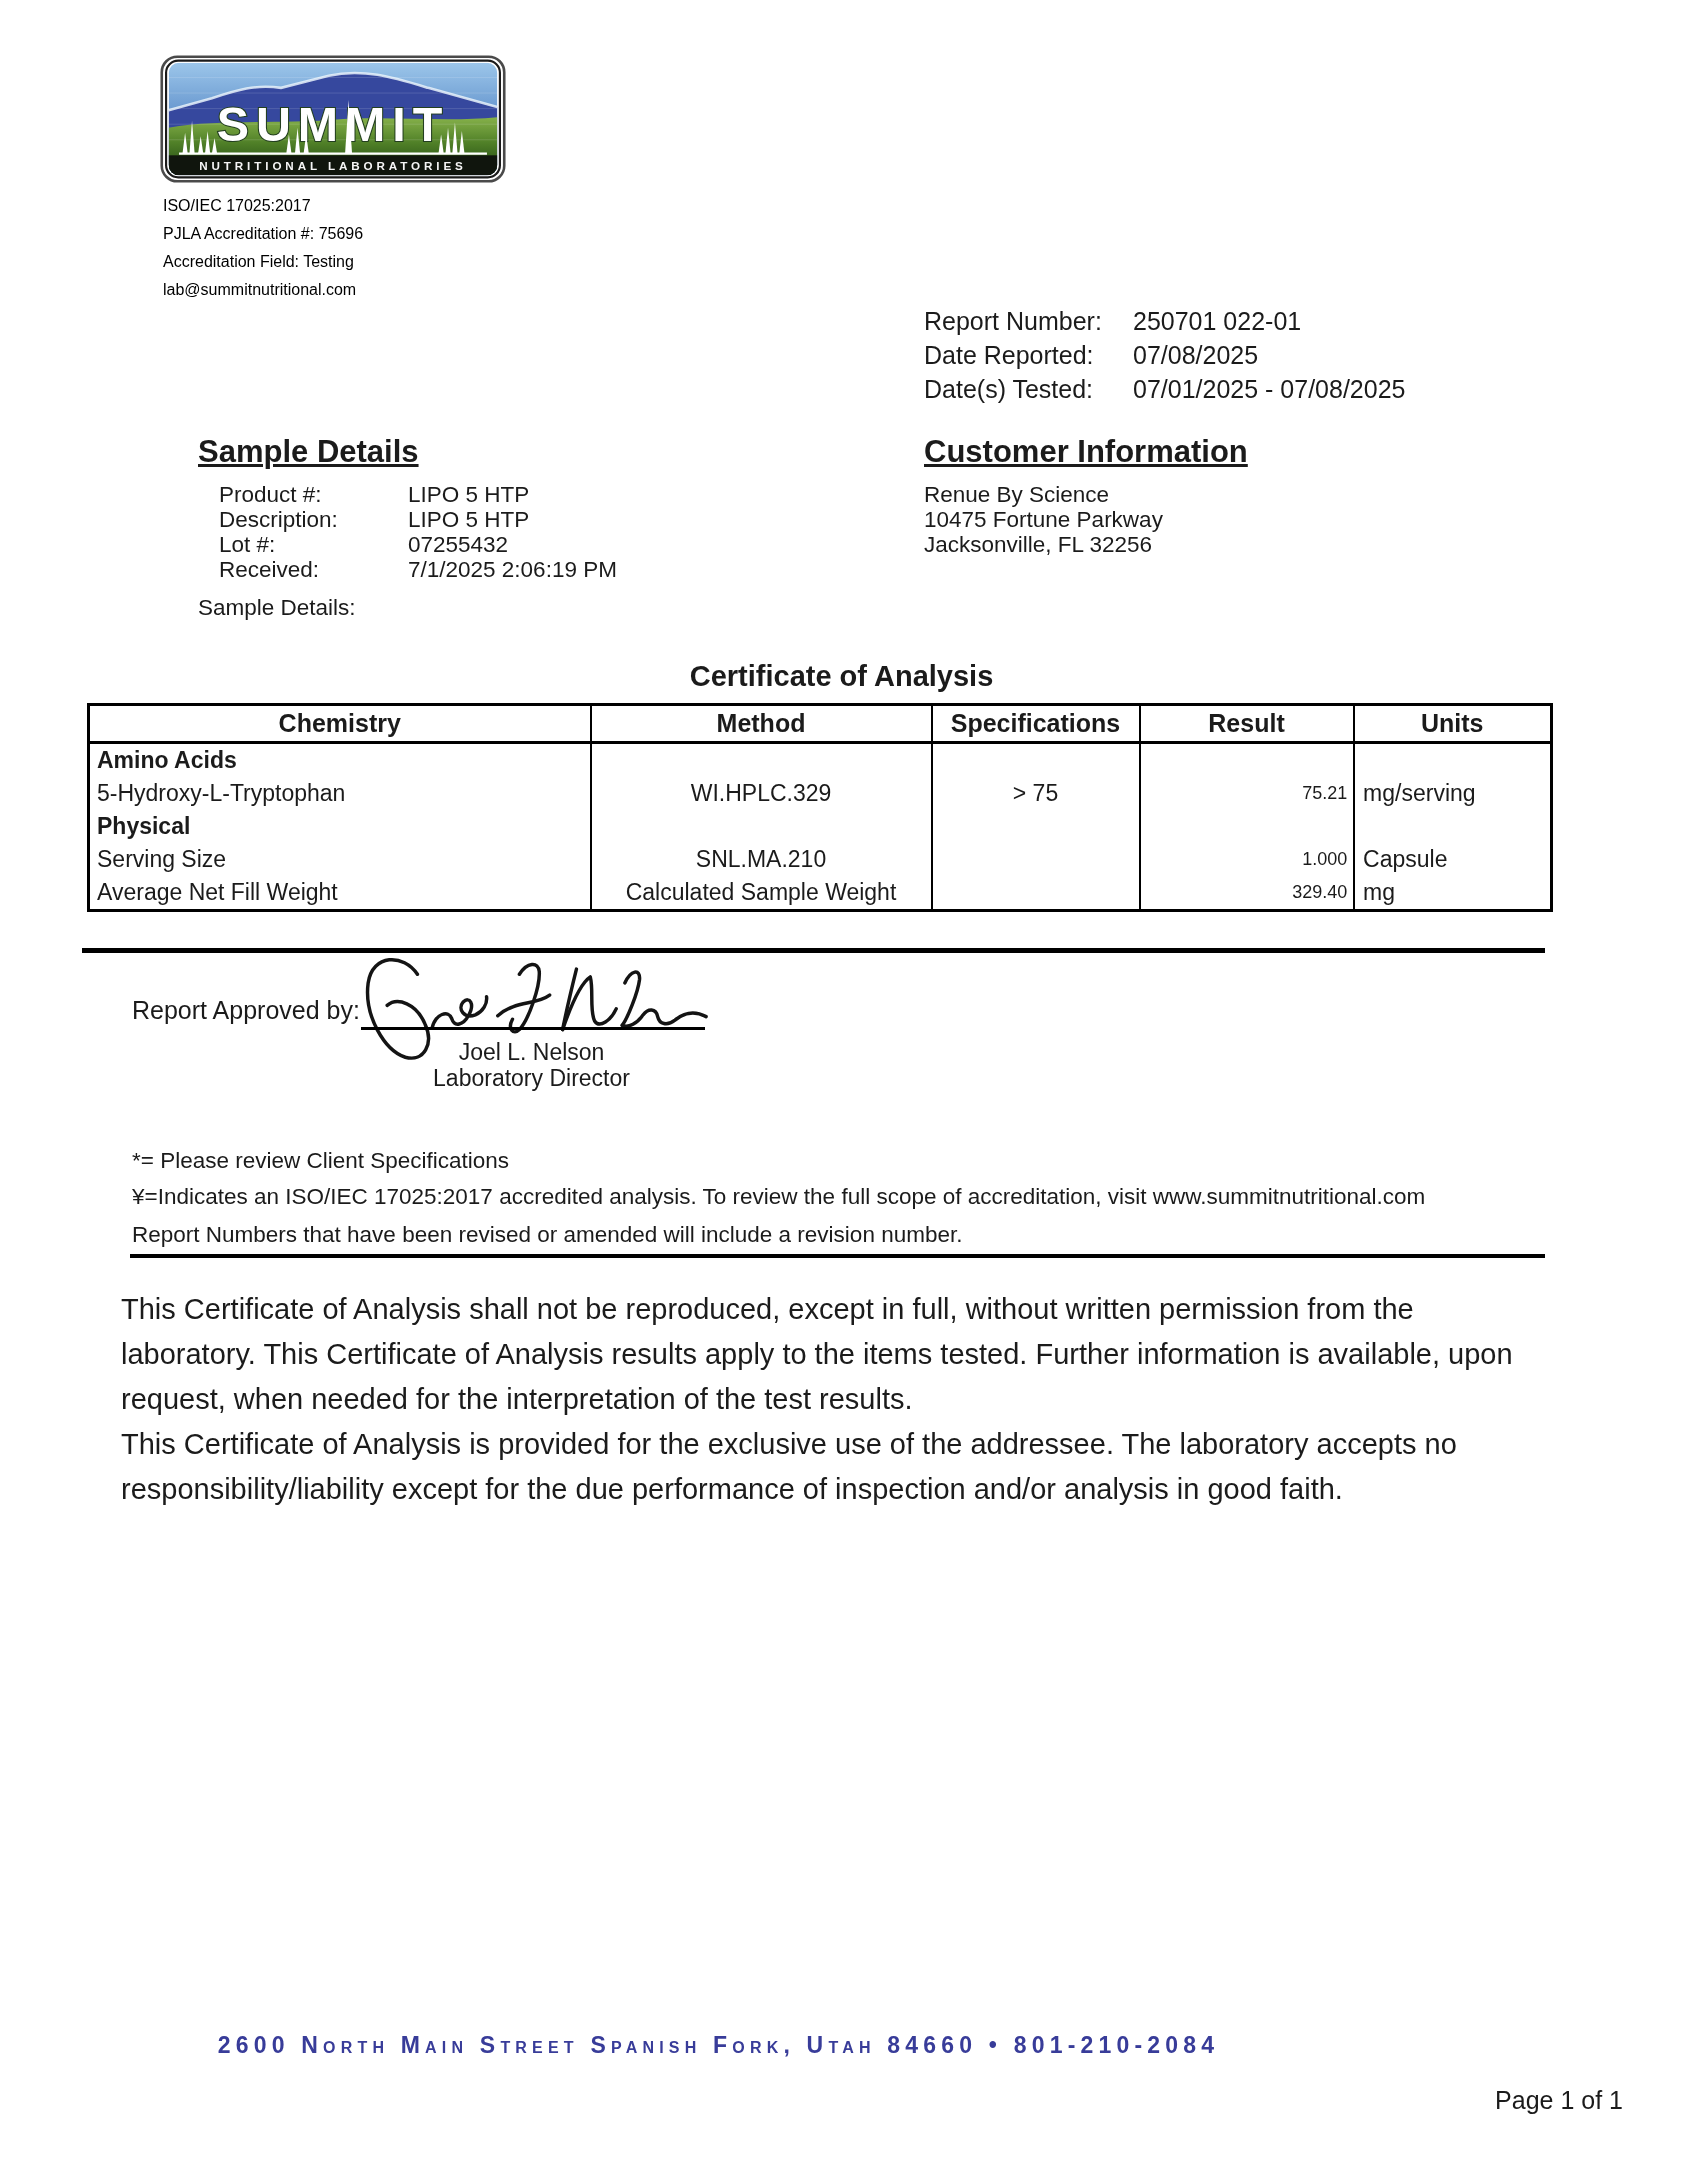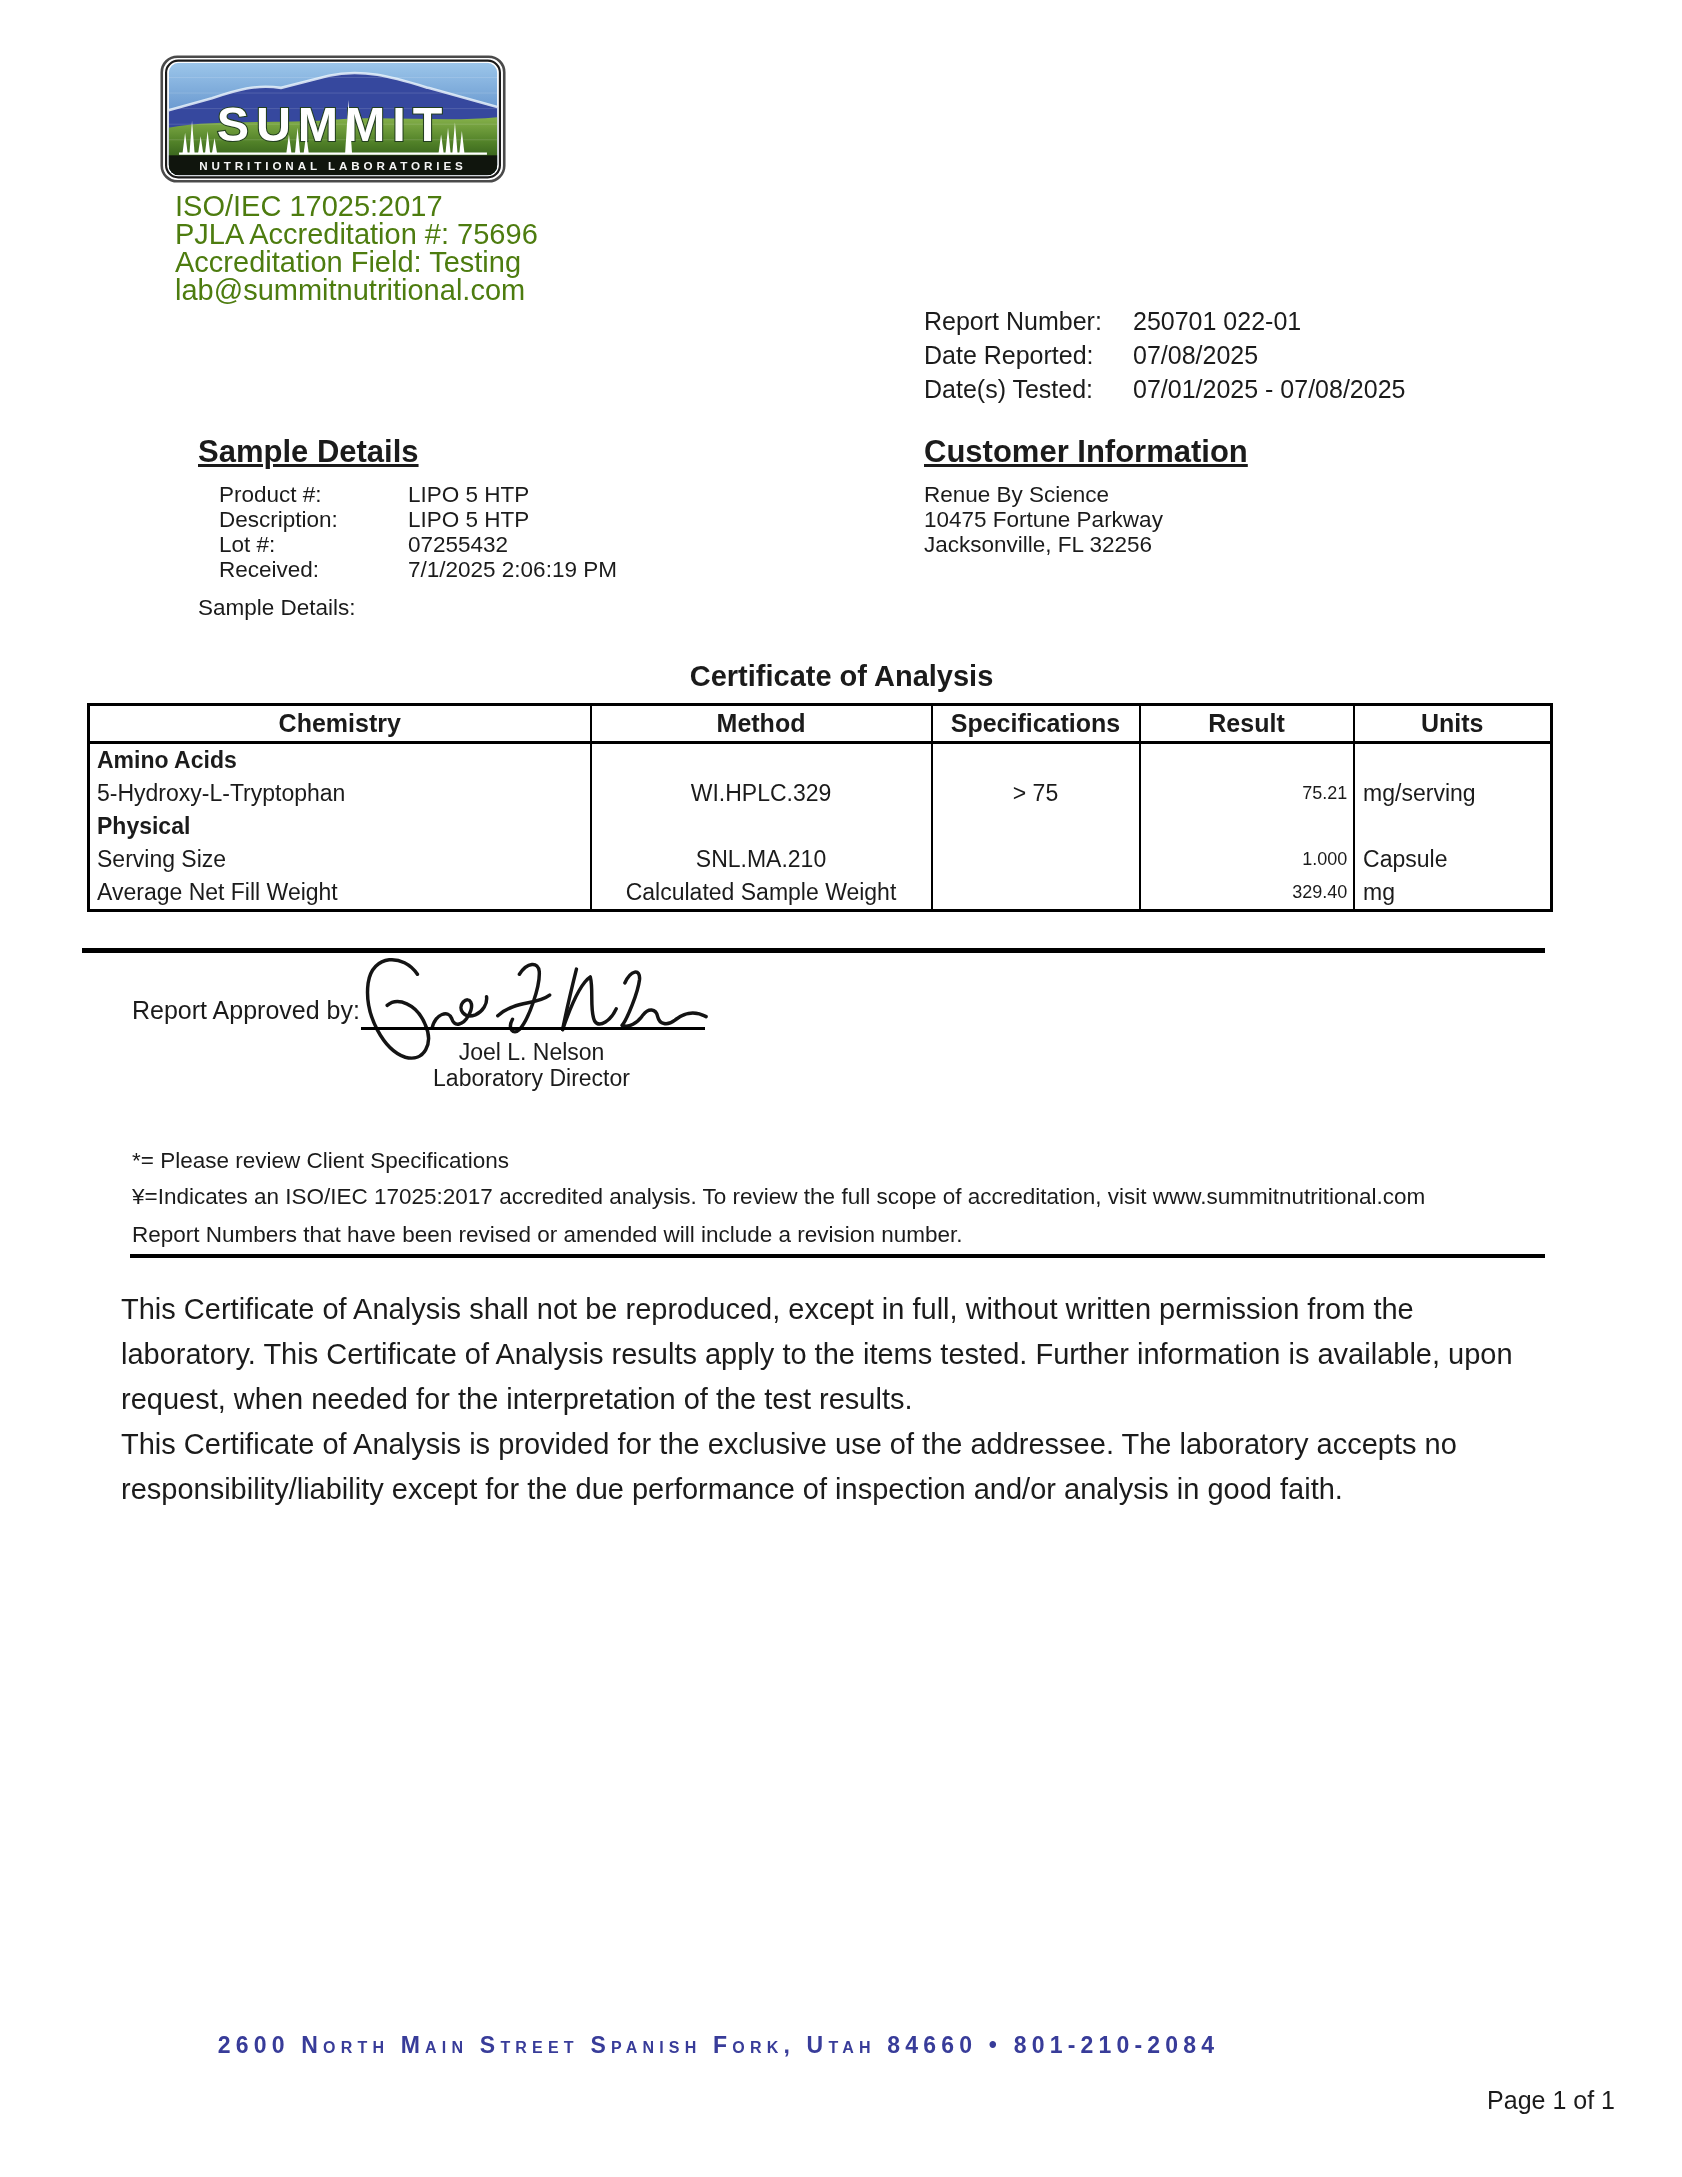--- a/index.html
+++ b/index.html
@@ -11,21 +11,21 @@
     font-family:"Liberation Sans", sans-serif;
     color:#1b1b1b;
     overflow:hidden;
   }
   .abs{position:absolute;}
 
   
   #logo{left:160px;top:55px;}
 
   
-  #accreditation{left:163px;top:192px;font-size:29px;line-height:28px;color:#4d7c0f;margin-left:12px;}
+  #accreditation{left:163px;top:192px;font-size:16px;line-height:28px;color:#000000;}
 
   
   #report-meta{left:924px;top:304px;font-size:25px;line-height:34px;}
   #report-meta .row{display:flex;}
   #report-meta .lbl{width:209px;}
 
   
   .sec-title{font-size:31px;font-weight:bold;text-decoration:underline;}
   #sample-block{left:198px;top:434px;}
   #sample-rows{margin-top:12px;font-size:22.5px;line-height:25px;margin-left:21px;}
@@ -73,21 +73,21 @@
 
   
   #disclaimer{left:121px;top:1287px;width:1422px;font-size:29px;line-height:45px;}
 
   
   #footer-address{
     left:0;top:2032px;width:1437px;text-align:center;
     font-size:23px;font-weight:bold;letter-spacing:5.2px;
     font-variant:small-caps;
   }
-  #page-num{left:0;top:2086px;width:1615px;text-align:right;font-size:25px;}
+  #page-num{left:8px;top:2086px;width:1615px;text-align:right;font-size:25px;}
 </style>
 </head>
 <body>
 
 <div id="page">
 
   <div id="logo" class="abs">
     <svg width="346" height="128" viewBox="0 0 400 148">
       <defs>
         <linearGradient id="skyGrad" x1="0" y1="0" x2="0" y2="1">

